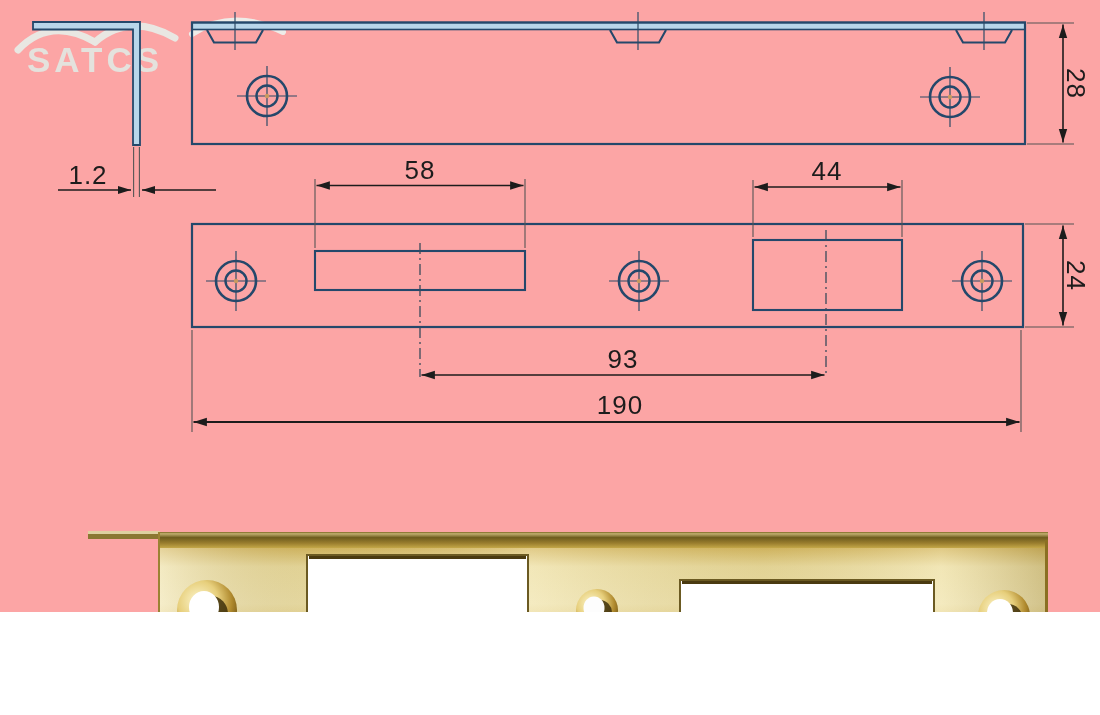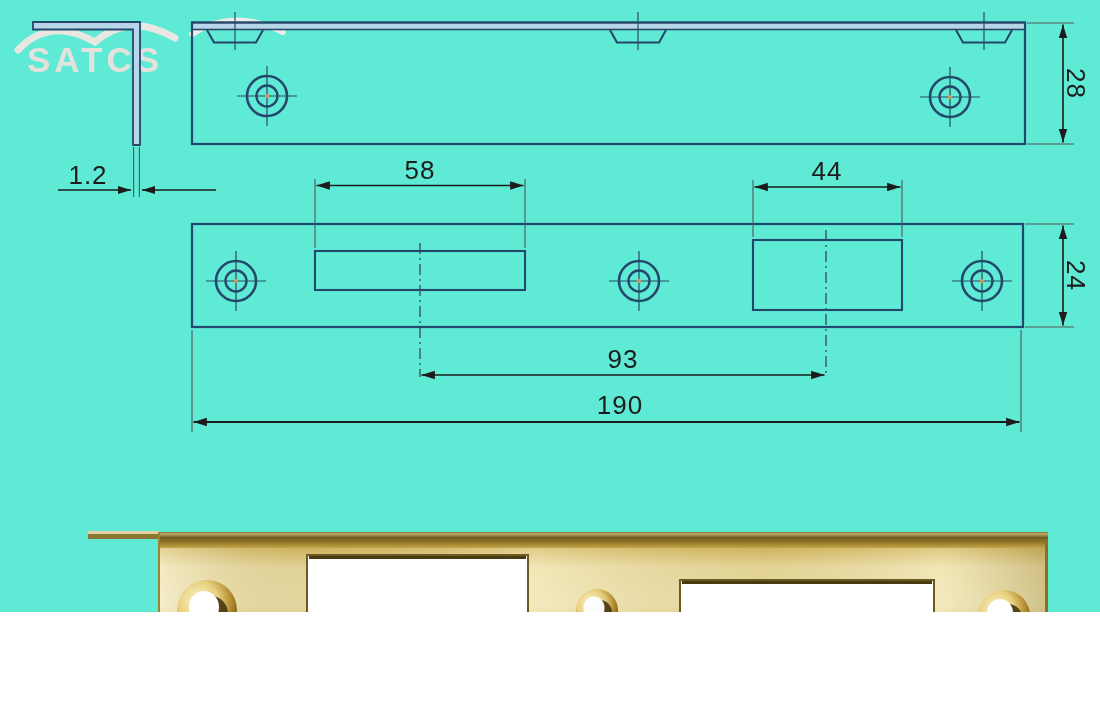--- a/index.html
+++ b/index.html
@@ -1,19 +1,19 @@
 <!DOCTYPE html>
 <html><head>
 <meta charset="utf-8">
 <style>
   html,body{margin:0;padding:0;background:#ffffff;}
   .stage{
     position:relative;
     width:1100px;height:612px;
-    background:#5eead4;
+    background:#fca5a5;
     font-family:"Liberation Sans", sans-serif;
     overflow:hidden;
   }
   svg{display:block;}
   text.dim{
     font-family:"Liberation Sans", sans-serif;
     font-size:26px;
     fill:#1c1c1c;
     letter-spacing:1px;
   }

